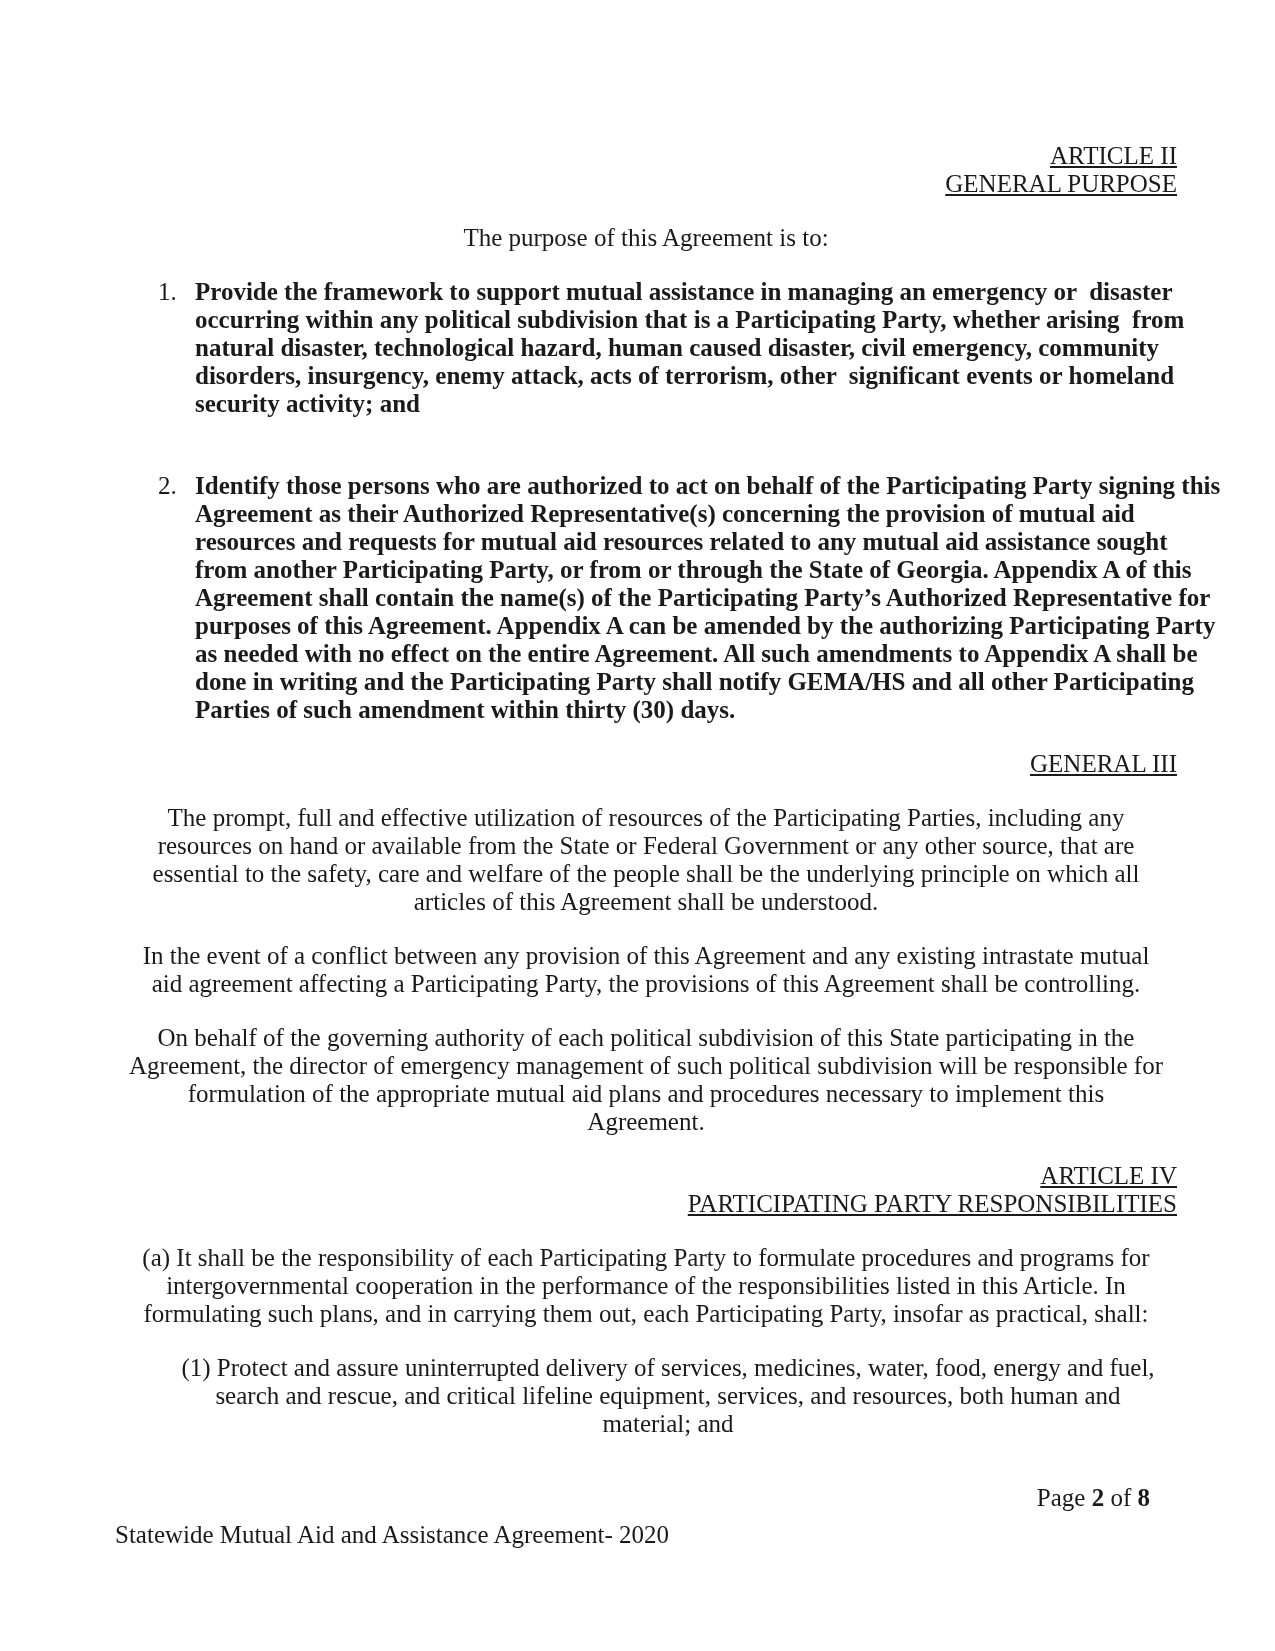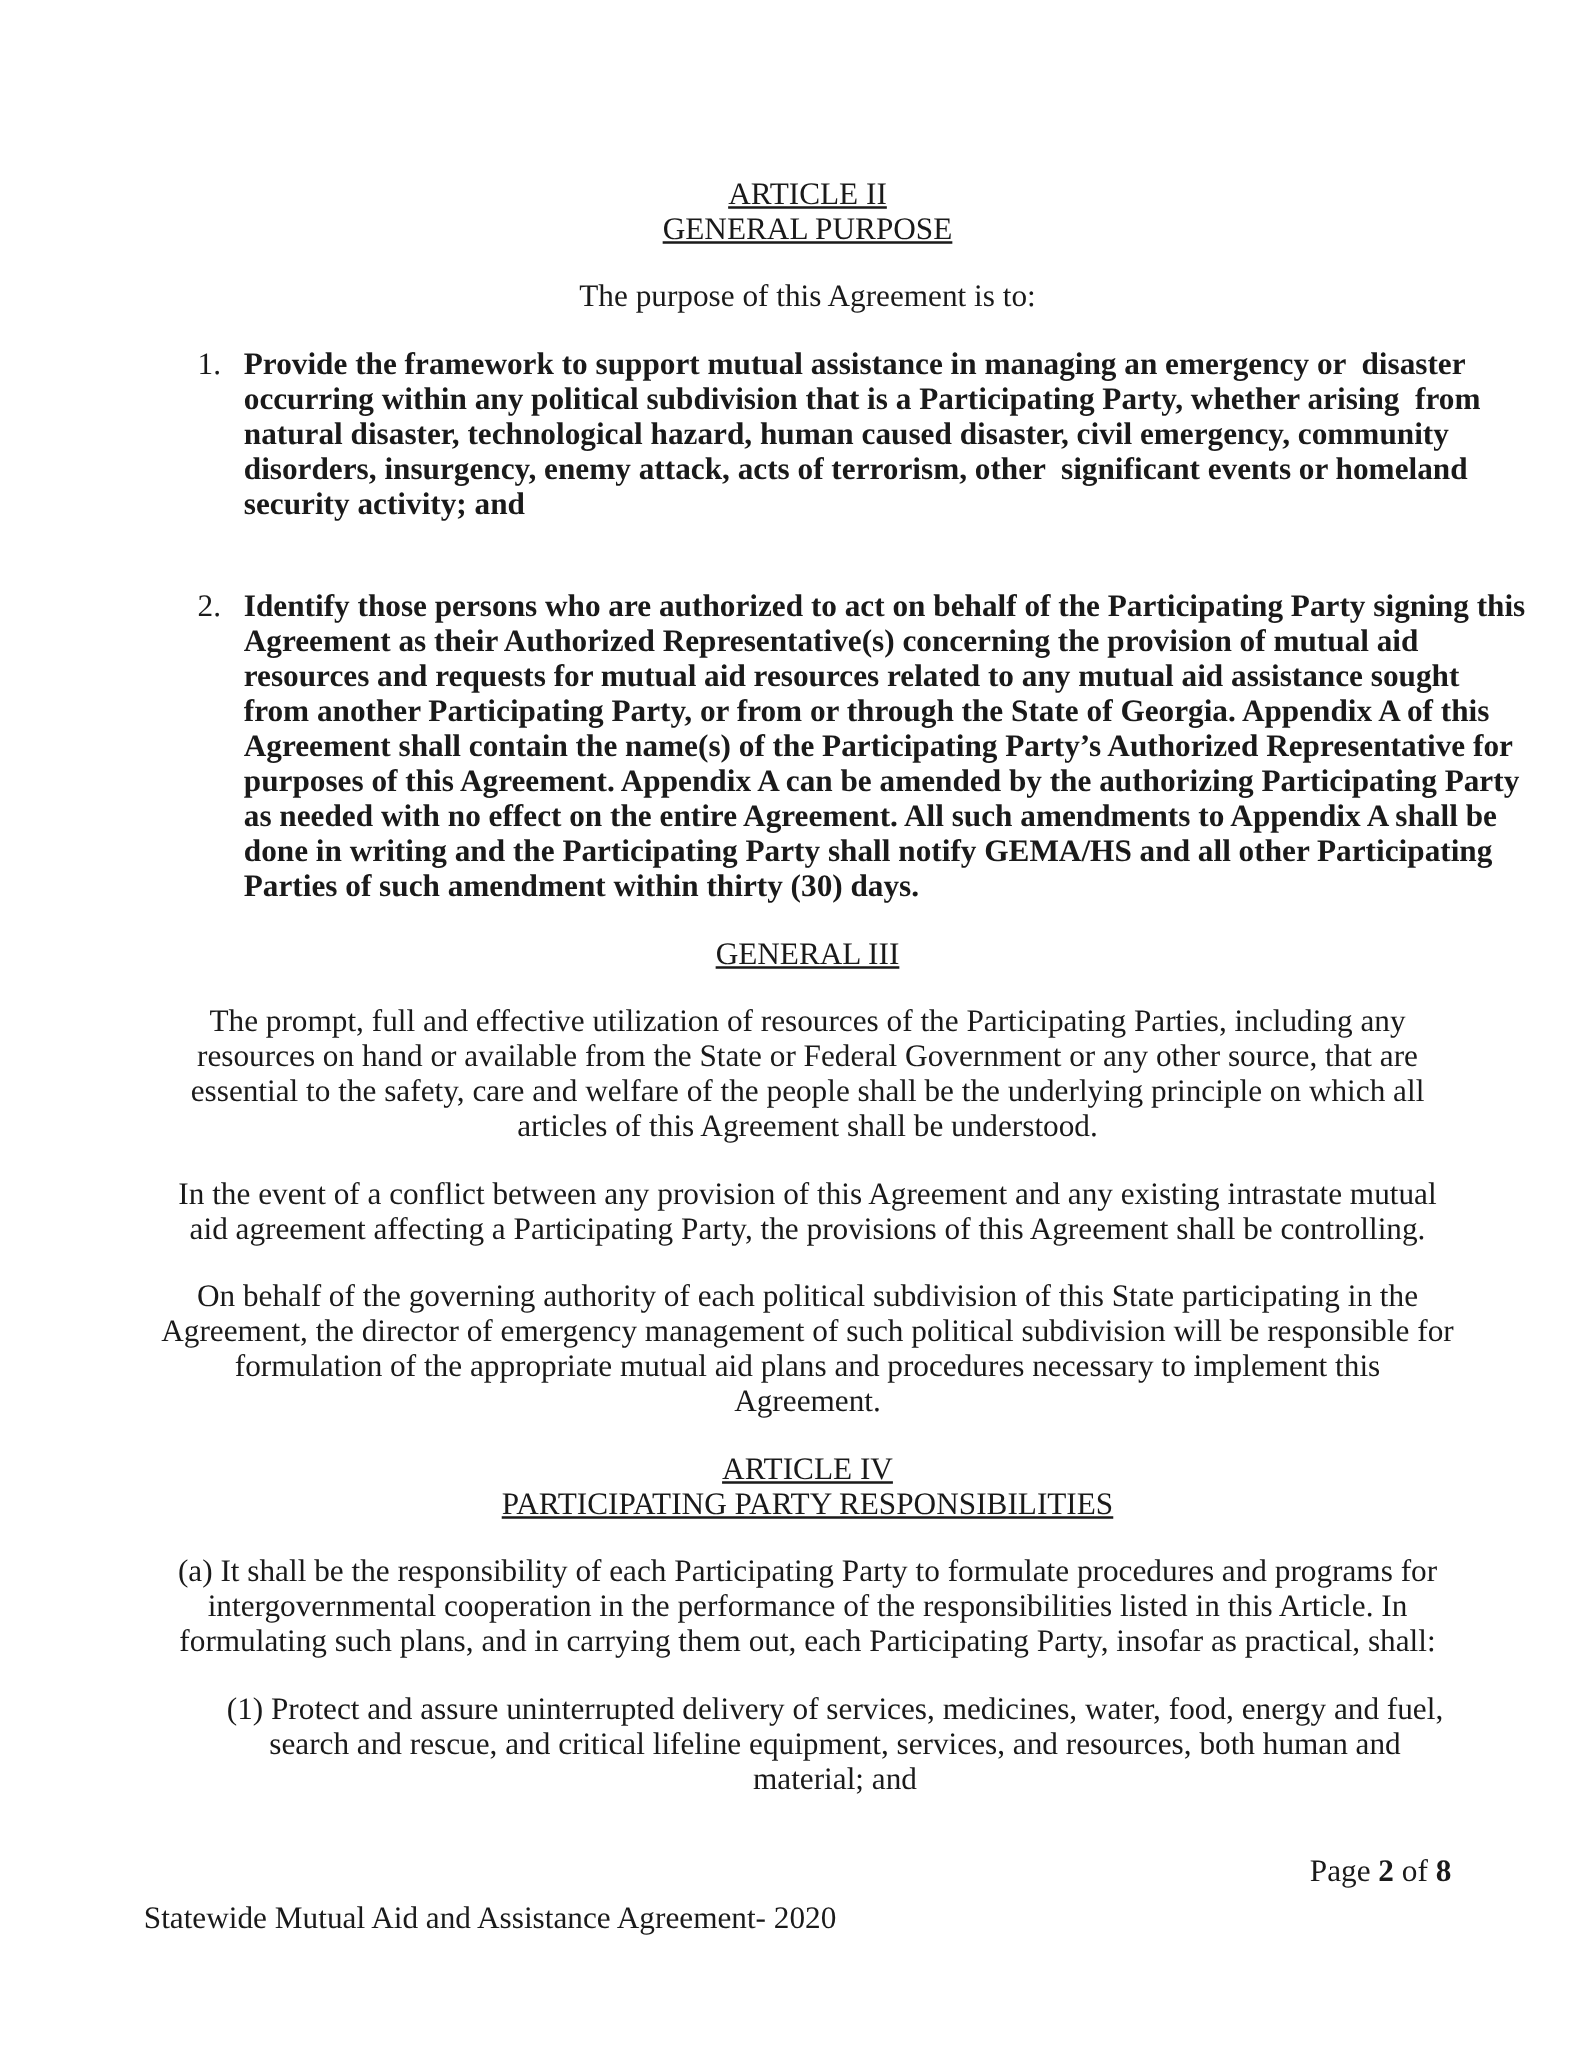--- a/index.html
+++ b/index.html
@@ -18,41 +18,41 @@
   .content {
     position: absolute;
     left: 115px;
     top: 142px;
     width: 1062px;
     font-size: 25px;
     line-height: 28px;
   }
   .block { margin: 0 0 0 0; }
   .block + .block { margin-top: 26px; }
-  .heading { text-align: center; }
+  .heading { text-align: right; }
   .heading .hline { display: block; }
   .heading .hline span { text-decoration: underline; }
   .para {
     white-space: pre;
     text-align: center;
   }
   .olist { }
   .olist .li { position: relative; padding-left: 80px; }
   .olist .li + .li { margin-top: 54px; }
   .olist .li .num {
     position: absolute;
     left: 43px;
     top: 0;
   }
   .olist .li .li-text { white-space: pre; font-weight: bold; }
   .indent1 { margin-left: 44px; }
   .footer-page {
     position: absolute;
     top: 1484px;
-    left: 117px;
+    left: 106px;
     width: 1044px;
     text-align: right;
     font-size: 25px;
     line-height: 28px;
     white-space: pre;
   }
   .footer-page .b { font-weight: 700; }
   .footer-title {
     position: absolute;
     top: 1521px;

